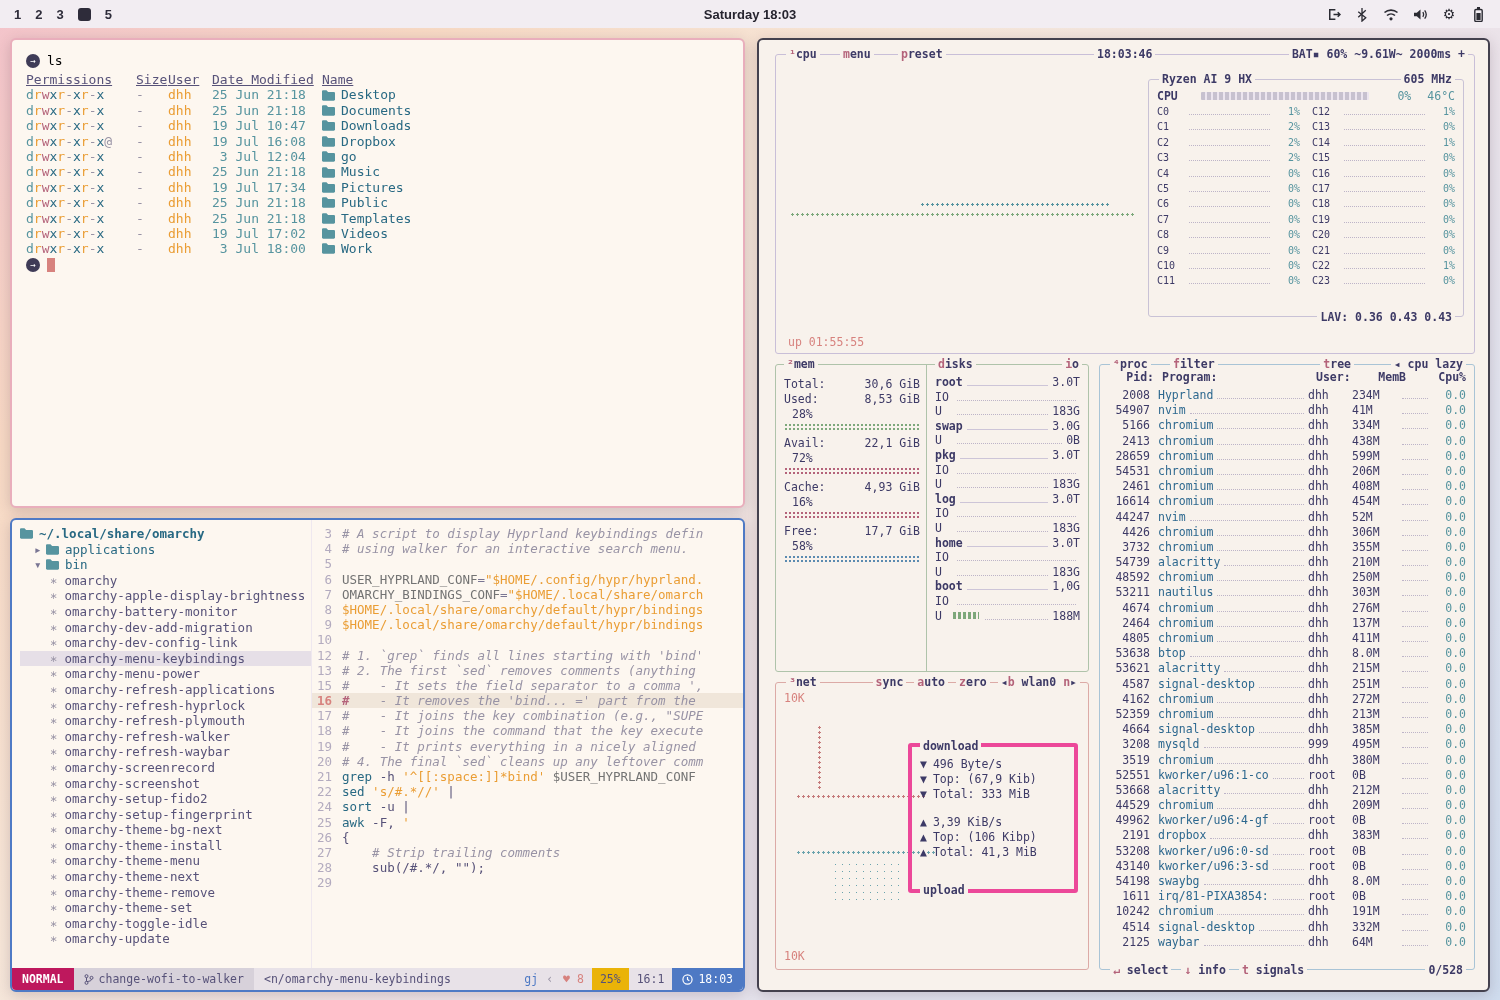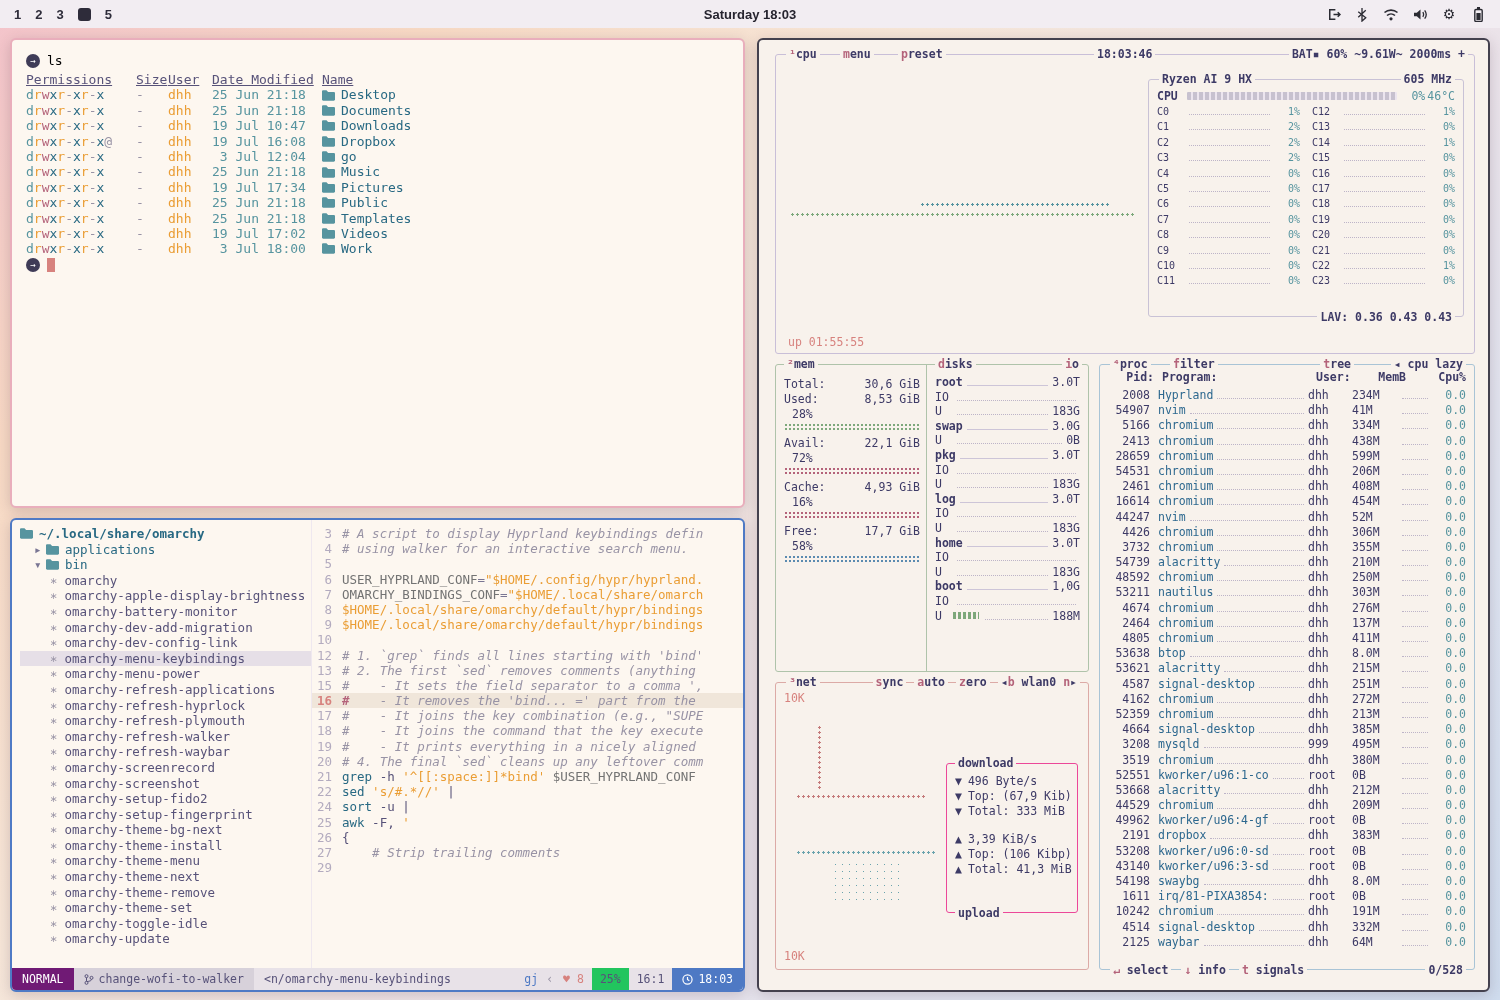--- a/index.html
+++ b/index.html
@@ -55,28 +55,28 @@
 .code-num{width:30px;text-align:right;color:#b3abbf;padding-right:10px;flex-shrink:0}
 .code-num.cur{color:#d7827e;font-weight:bold}
 .tok-c{color:#9893a5;font-style:italic}
 .tok-v{color:#737373}
 .tok-s{color:#ea9d34}
 .tok-k{color:#286983}
 .tok-p{color:#575279}
 .tok-o{color:#797593}
 .tok-r{color:#b4637a;font-weight:bold}
 .statusline{height:22px;background:#e8e2e8;display:flex;align-items:center;font-size:11.5px;flex-shrink:0}
-.seg-mode{background:#701a75;color:#fff;font-weight:normal;padding:8px 10px;height:100%;display:flex;align-items:center}
+.seg-mode{background:#be185d;color:#fff;font-weight:bold;padding:8px 10px;height:100%;display:flex;align-items:center}
 .seg-branch{background:#d7d1da;padding:0 10px;display:flex;gap:5px;align-items:center;height:100%}
 .seg-file{padding:0 10px;color:#575279}
 .flex-sp{flex:1}
 .seg-nav{color:#4e79c4;padding:0 6px}
 .seg-sep{color:#9893a5;padding:0 2px}
 .seg-heart{color:#d7827e;padding:0 8px}
-.seg-pct{background:#22c55e;padding:0 8px;height:100%;display:flex;align-items:center}
+.seg-pct{background:#eab308;padding:0 8px;height:100%;display:flex;align-items:center}
 .seg-pos{padding:0 8px}
 .seg-time{background:#4e79c4;color:#fff;height:100%;display:flex;align-items:center;gap:5px;padding:0 10px}
 
 
 .btop{left:757px;top:38px;width:733px;height:954px;background:#f8f2ec;border:2px solid #44414e;
 font-family:"DejaVu Sans Mono",monospace;font-size:11.5px;color:#3d3a66;overflow:hidden}
 .bbox{position:absolute;border:1px solid;border-radius:3px}
 .blabel{position:absolute;top:-8px;display:inline-block;background:#f8f2ec;padding:0 3px;font-weight:bold;line-height:14px;white-space:nowrap}
 .blabel::first-letter{color:#b4637a}
 .blabel.plain::first-letter{color:inherit}
@@ -85,21 +85,21 @@
 .blabel-inline.plain::first-letter{color:inherit}
 .key{color:#b4637a;font-weight:bold}
 .arr{color:#3d3a66}
 .dots{flex:1;border-bottom:1px dotted #bdb4c8;margin:0 4px;min-width:6px}
 .dots.d2{flex:0 0 26px}
 #cpu-box{left:16px;top:14px;width:700px;height:300px;border-color:#c9bfd8}
 #mem-box{left:16px;top:324px;width:314px;height:308px;border-color:#afc3aa}
 #net-box{left:16px;top:642px;width:314px;height:288px;border-color:#dcaaa6}
 #proc-box{left:340px;top:324px;width:376px;height:606px;border-color:#a9c4d6}
 .core-box{position:absolute;right:10px;top:24px;width:316px;height:238px;border:1px solid #c9c2d6;border-radius:3px;padding:8px 8px 2px}
-.cpu-total-row{display:flex;align-items:center;gap:2px;height:16px}
+.cpu-total-row{display:flex;align-items:center;gap:16px;height:16px}
 .cpu-total-row .core-label{width:28px;font-weight:bold}
 .cpu-bar{flex:1;height:8px;background:repeating-linear-gradient(90deg,#c7c1cf 0 4px,#ece5ef 4px 6px);border-radius:1px}
 .cpu-temp{color:#56949f}
 .core-grid{display:grid;grid-template-columns:1fr 1fr;column-gap:12px;margin-top:2px}
 .core-row{display:flex;align-items:baseline;height:15.4px;font-size:10px}
 .core-label{width:28px}
 .core-pct{width:26px;text-align:right;color:#56949f}
 .core-lav{bottom:-8px;top:auto;right:8px}
 .cpu-graph{position:absolute;left:14px;top:148px;width:360px}
 .dot-line{height:3px;background-image:radial-gradient(circle,currentColor 1px,transparent 1.3px);background-size:5px 3px;background-repeat:repeat-x}
@@ -111,21 +111,21 @@
 .disks-col{position:absolute;left:150px;top:0;bottom:0;right:0;border-left:1px solid #afc3aa;padding:10px 8px 4px}
 .disk-line{display:flex;align-items:baseline;height:14.6px;white-space:pre}
 .disk-name{font-weight:bold}
 .line-lead{flex:1;border-bottom:1px solid #cdc5d8;margin:0 4px}
 .disk-io-label{width:18px}
 .disk-used,.disk-size{text-align:right}
 .boot-bar{width:26px;height:7px;align-self:center;margin-right:2px;background:repeating-linear-gradient(90deg,#7da87b 0 3px,transparent 3px 5px)}
 .net-labels{position:absolute;top:-8px;right:8px;display:flex;gap:8px}
 .net-scale-top{position:absolute;top:8px;left:8px;color:#d7827e}
 .net-scale-bottom{position:absolute;bottom:6px;left:8px;color:#d7827e}
-.net-info{position:absolute;right:10px;top:80px;width:132px;height:150px;border:1px solid #ec4899;border-radius:3px;padding:10px 8px}
+.net-info{position:absolute;right:10px;top:60px;width:170px;height:150px;border:4px solid #ec4899;border-radius:3px;padding:10px 8px}
 .net-row{display:flex;gap:6px;height:15.2px;white-space:pre}
 .net-arrow{color:#3d3a66}
 .net-gap{height:12px}
 .ng{position:absolute;background-repeat:repeat}
 .ng1{left:42px;top:42px;width:3px;height:66px;color:#c47a7a;background-image:radial-gradient(circle,currentColor 1px,transparent 1.3px);background-size:3px 5px}
 .ng2{left:20px;top:112px;width:130px;height:3px;color:#c47a7a;background-image:radial-gradient(circle,currentColor 1px,transparent 1.3px);background-size:5px 3px}
 .ng3{left:20px;top:168px;width:140px;height:3px;color:#6aa3ad;background-image:radial-gradient(circle,currentColor 1px,transparent 1.3px);background-size:5px 3px}
 .ng4{left:56px;top:178px;width:70px;height:44px;color:#6aa3ad;background-image:radial-gradient(circle,currentColor .8px,transparent 1px);background-size:7px 7px}
 .proc-header{position:absolute;top:5px;left:8px;right:8px;display:flex;font-weight:bold}
 .ph-pid{width:46px;text-align:right}
@@ -298,20 +298,21 @@
         <div class="code-line"><span class="code-num">17</span><span class="code-text"><span class="tok-c">#    - It joins the key combination (e.g., "SUPE</span></span></div>
         <div class="code-line"><span class="code-num">18</span><span class="code-text"><span class="tok-c">#    - It joins the command that the key execute</span></span></div>
         <div class="code-line"><span class="code-num">19</span><span class="code-text"><span class="tok-c">#    - It prints everything in a nicely aligned</span></span></div>
         <div class="code-line"><span class="code-num">20</span><span class="code-text"><span class="tok-c"># 4. The final `sed` cleans up any leftover comm</span></span></div>
         <div class="code-line"><span class="code-num">21</span><span class="code-text"><span class="tok-k">grep</span><span class="tok-p"> -h </span><span class="tok-s">'^[[:space:]]*bind'</span><span class="tok-v"> $USER_HYPRLAND_CONF</span></span></div>
         <div class="code-line"><span class="code-num">22</span><span class="code-text"><span class="tok-k">sed</span><span class="tok-s"> 's/#.*//'</span><span class="tok-p"> |</span></span></div>
         <div class="code-line"><span class="code-num">24</span><span class="code-text"><span class="tok-k">sort</span><span class="tok-p"> -u |</span></span></div>
         <div class="code-line"><span class="code-num">25</span><span class="code-text"><span class="tok-k">awk</span><span class="tok-p"> -F, </span><span class="tok-s">'</span></span></div>
         <div class="code-line"><span class="code-num">26</span><span class="code-text"><span class="tok-p">{</span></span></div>
         <div class="code-line"><span class="code-num">27</span><span class="code-text"><span class="tok-c">    # Strip trailing comments</span></span></div>
+        <div class="code-line"><span class="code-num">28</span><span class="code-text"><span class="tok-p">    sub(/#.*/, "");</span></span></div>
         <div class="code-line"><span class="code-num">29</span><span class="code-text"></span></div>
       </div>
   </div>
   <div class="statusline">
     <span class="seg-mode">NORMAL</span>
     <span class="seg-branch">
       <span>
           <svg width="10" height="13" viewBox="0 0 12 14">
             <circle cx="3" cy="3" r="1.8" fill="none" stroke="#575279" stroke-width="1.2"></circle>
             <circle cx="3" cy="11" r="1.8" fill="none" stroke="#575279" stroke-width="1.2"></circle>

